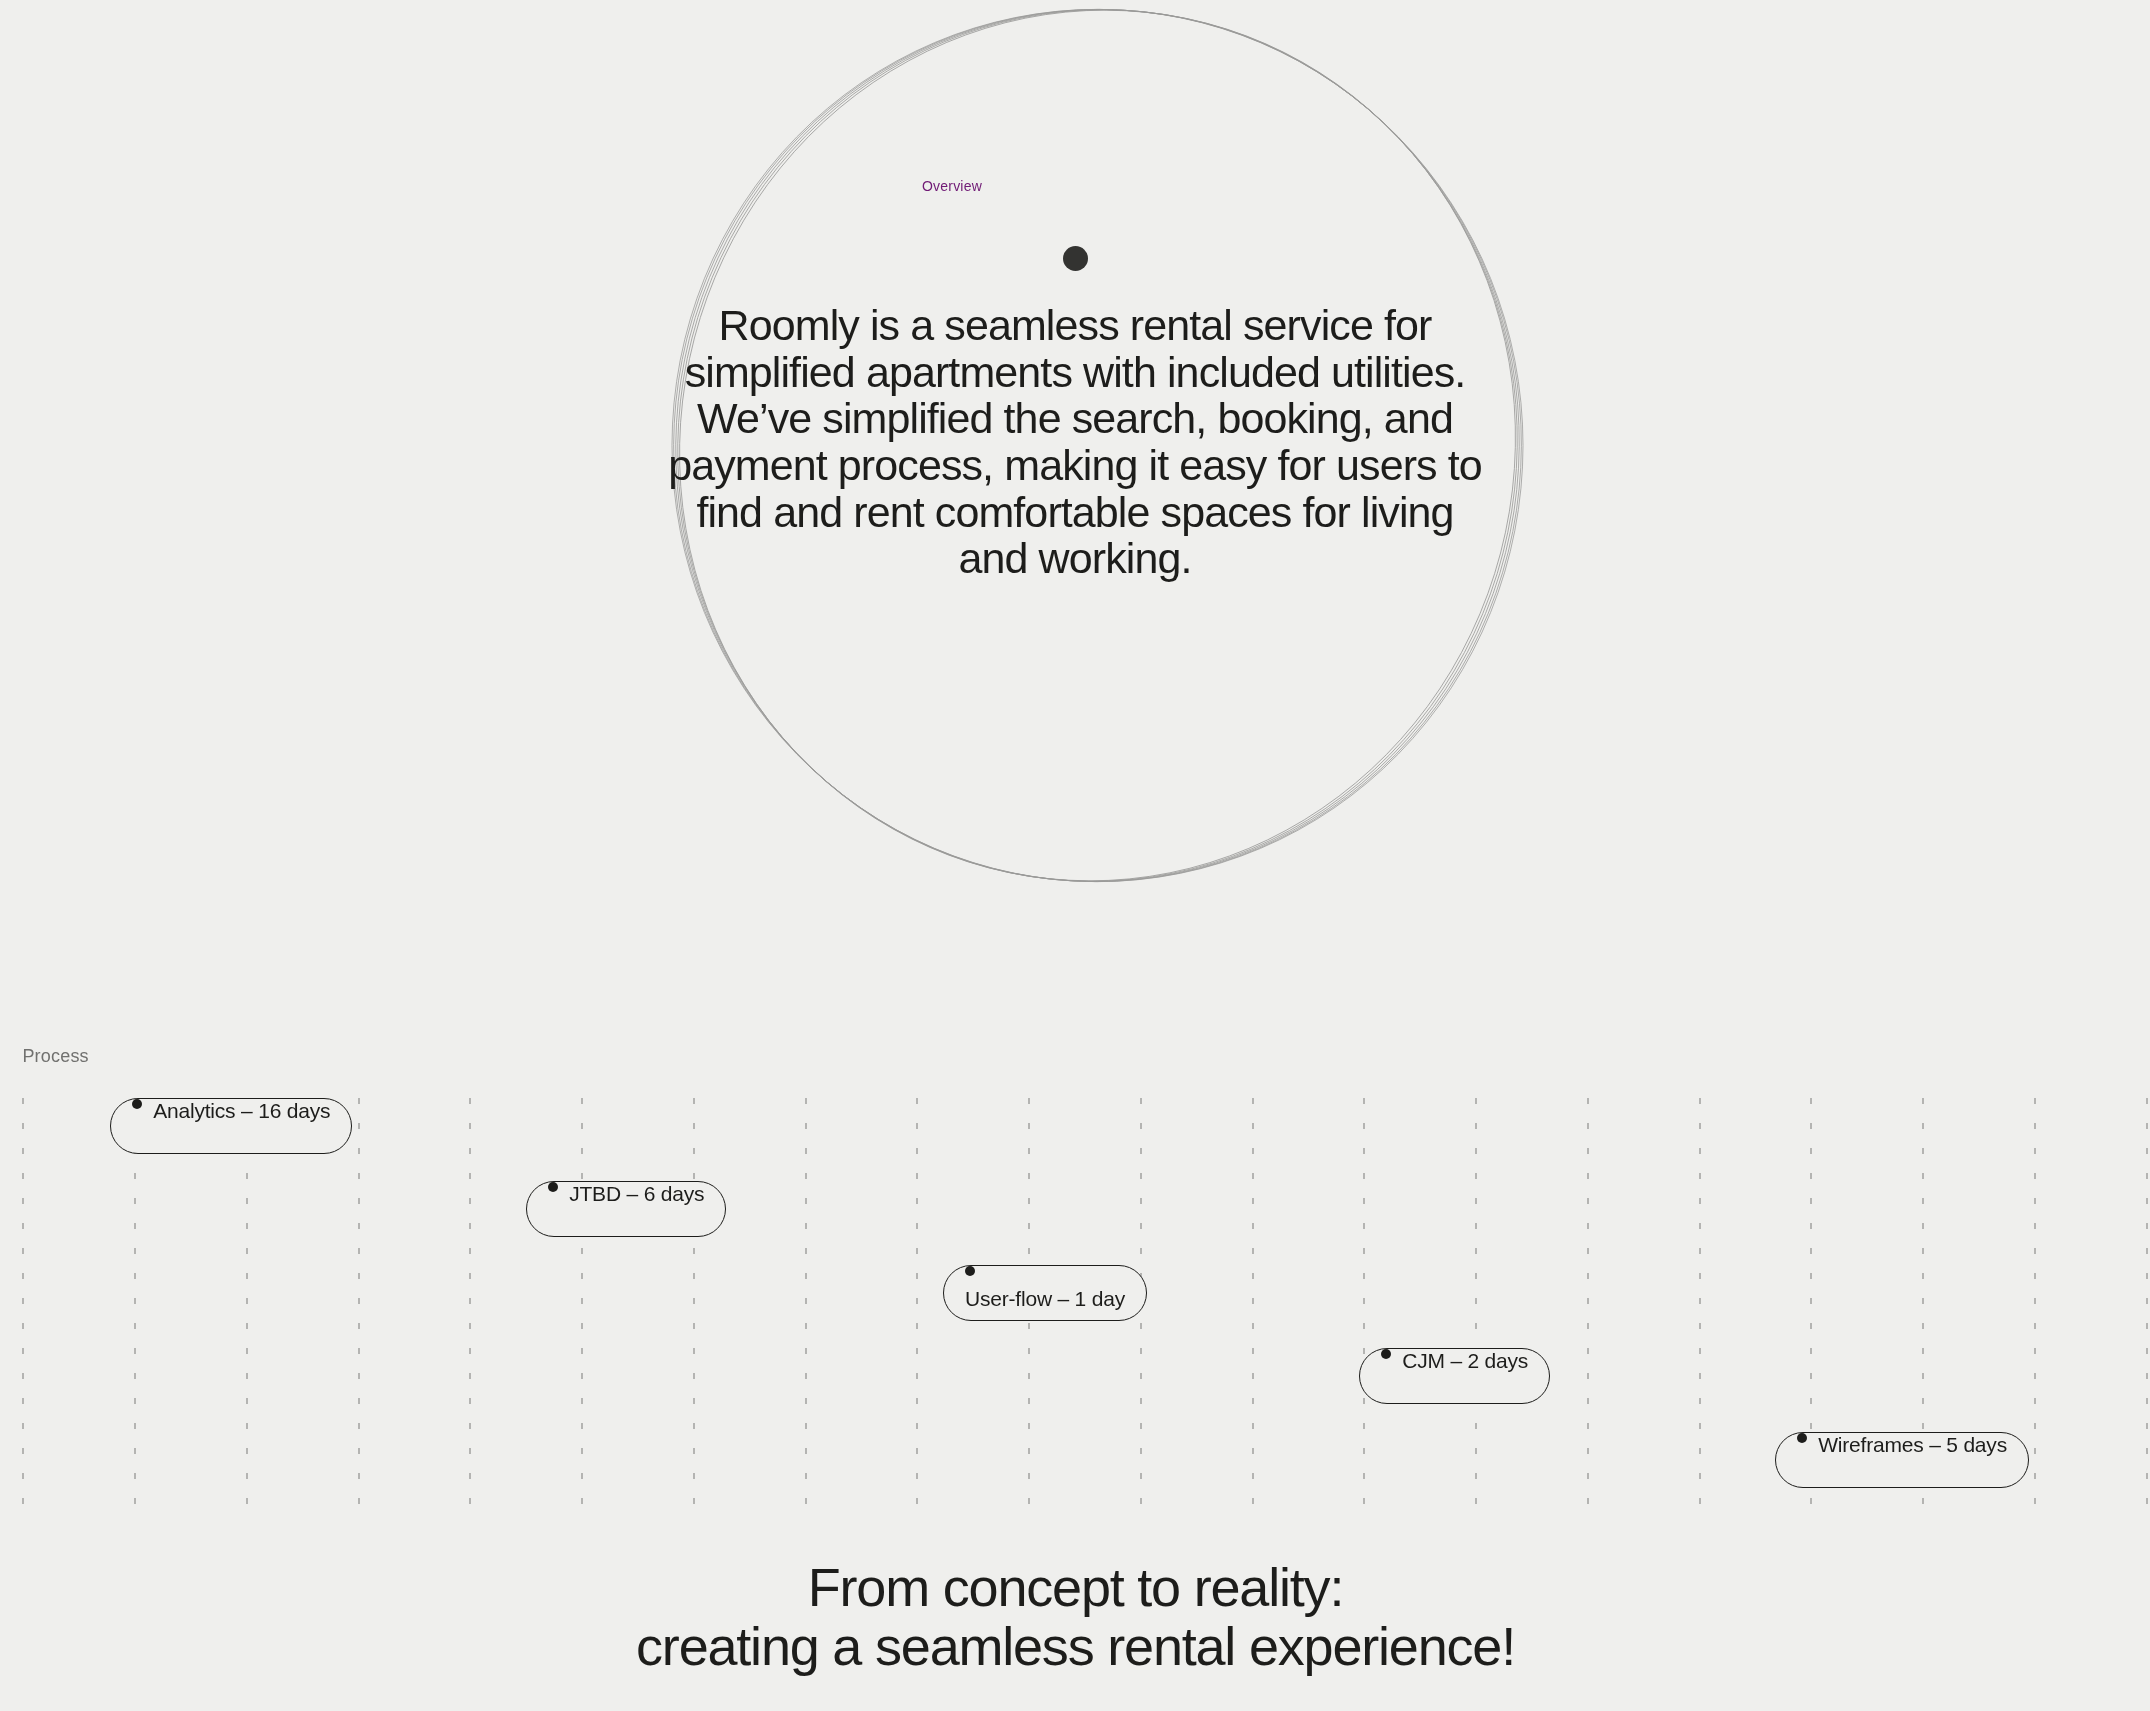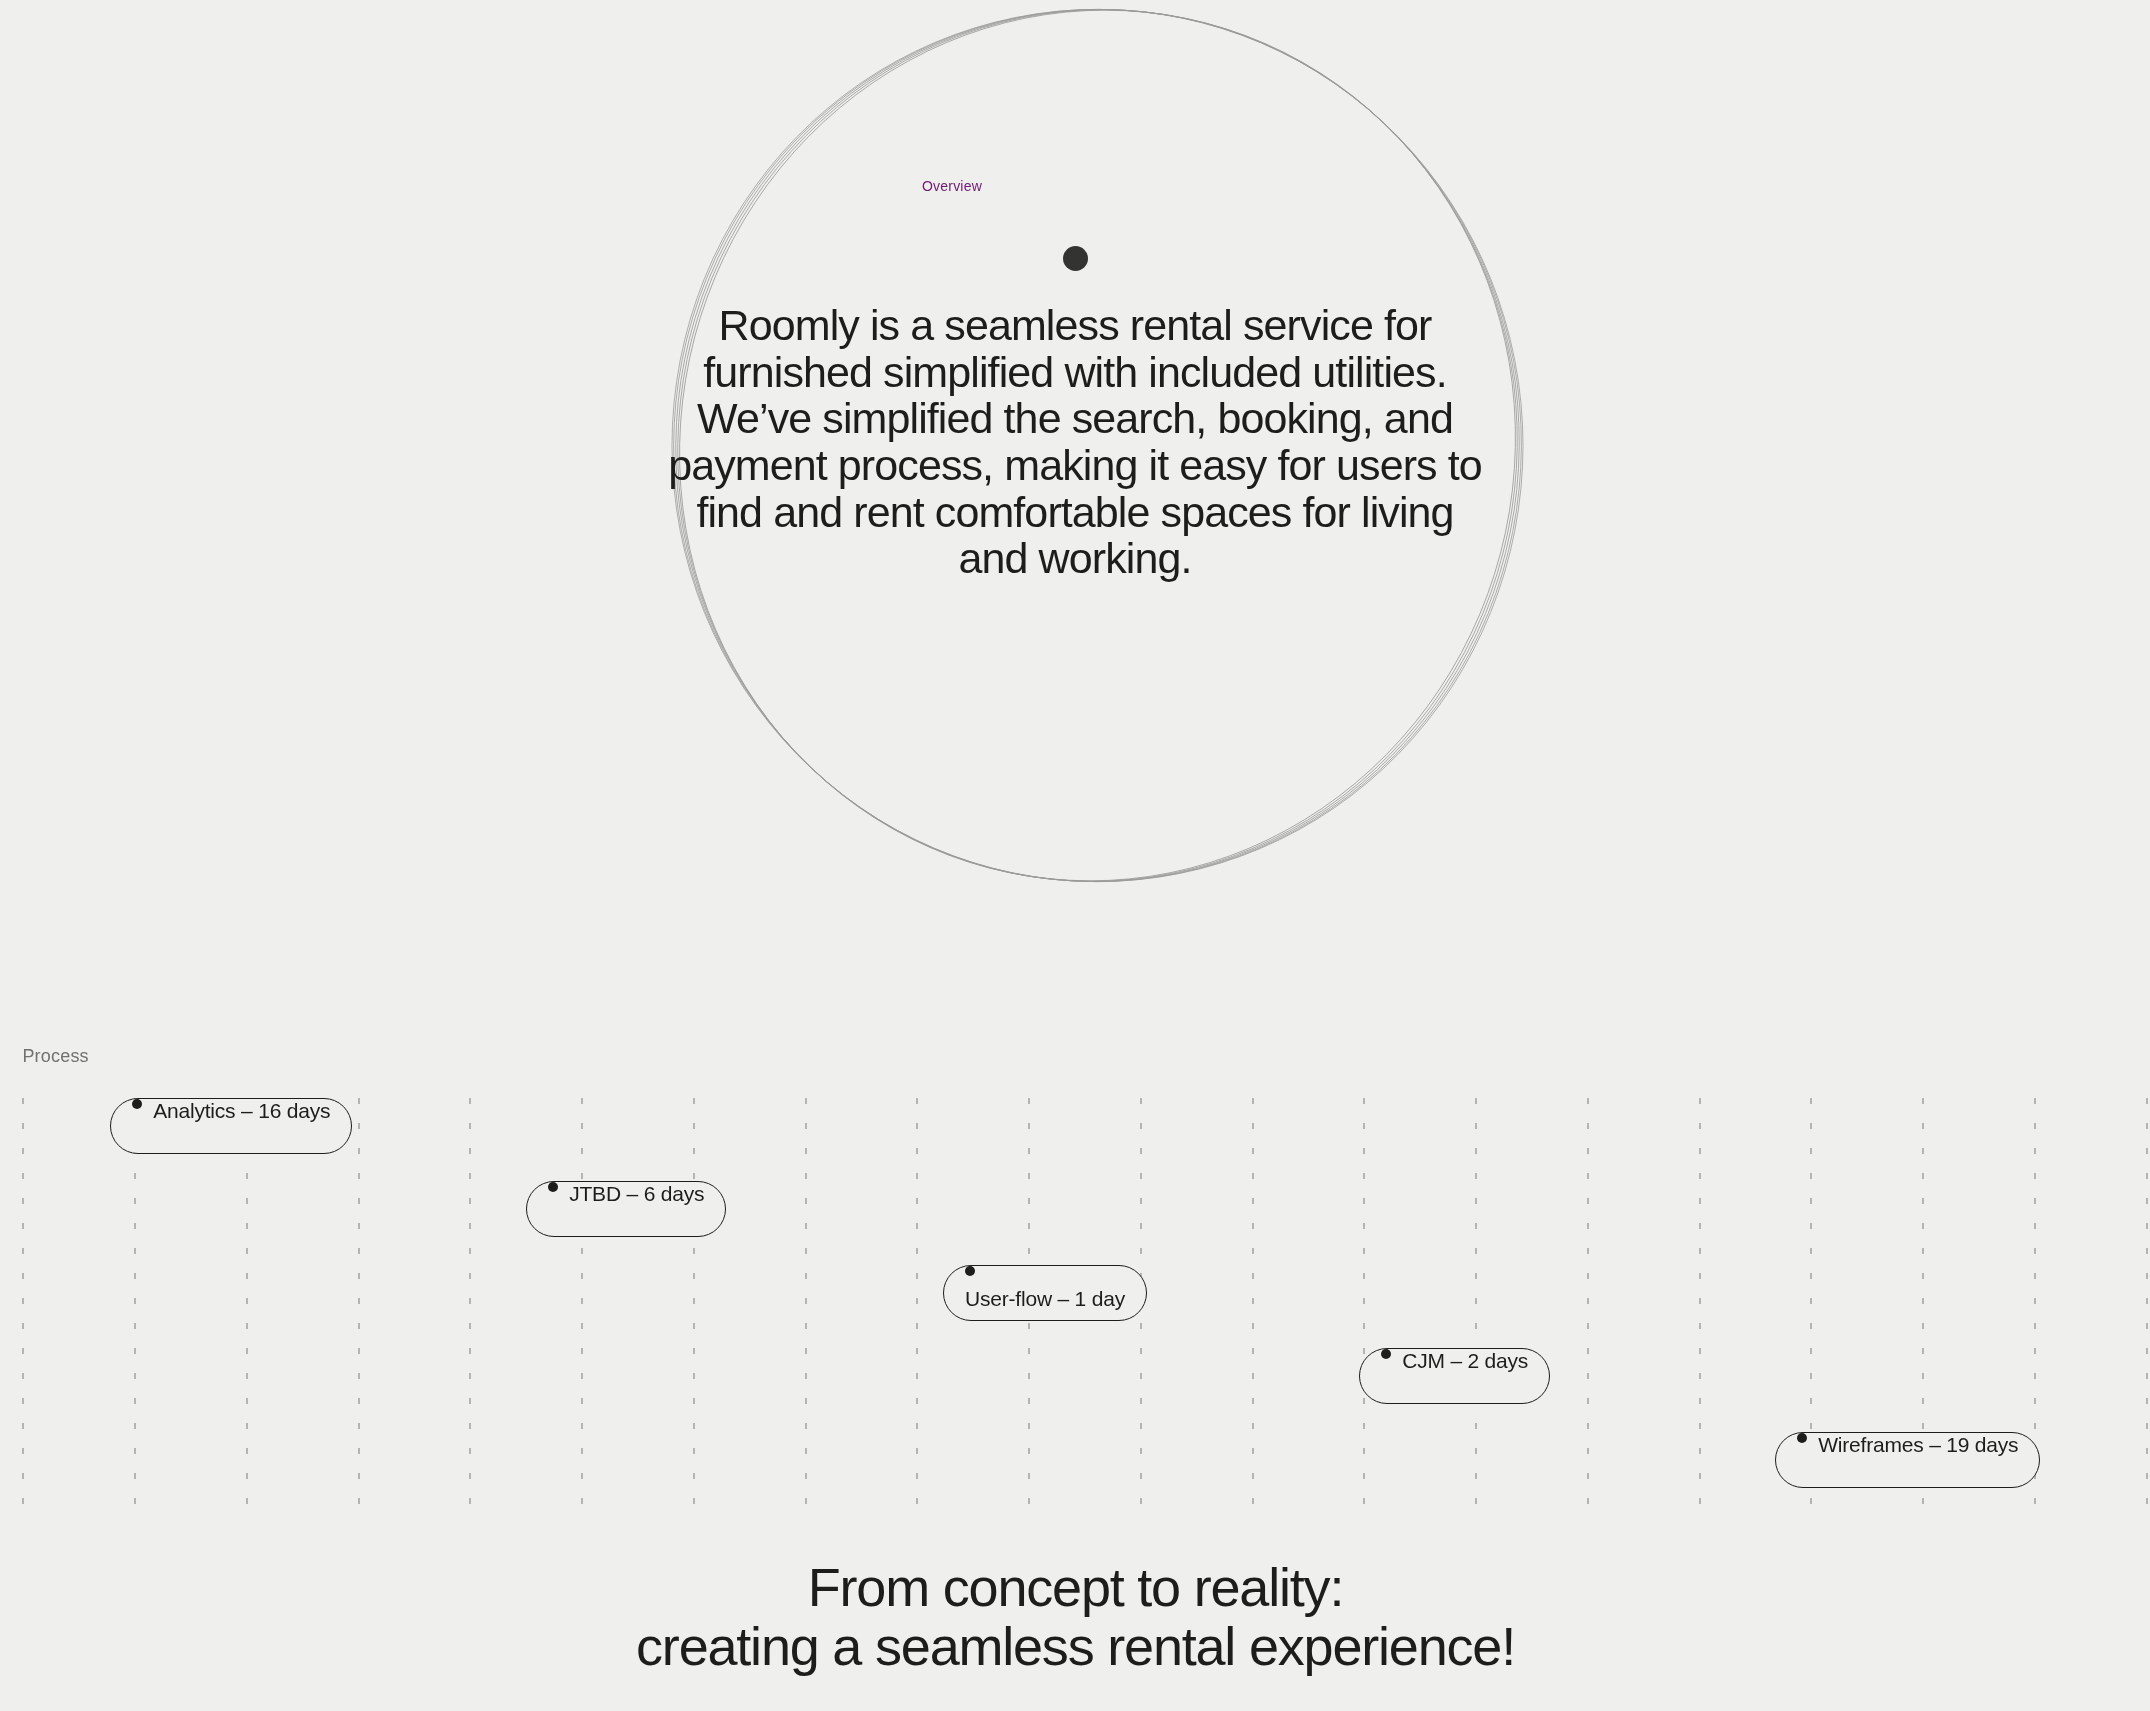--- a/index.html
+++ b/index.html
@@ -167,21 +167,21 @@
         <ellipse cx="770" cy="785" rx="749" ry="779" transform="rotate(9 770 785)"></ellipse>
         <ellipse cx="770" cy="785" rx="745" ry="779" transform="rotate(12 770 785)"></ellipse>
       </g>
     </svg>
   </div>
 
   <div id="overview-label">Overview</div>
 
   <div id="overview-dot"></div>
 
-  <p id="overview-body">Roomly is a seamless rental service for furnished simplified with included utilities. We’ve simplified the search, booking, and payment process, making it easy for users to find and rent comfortable spaces for living and working.</p>
+  <p id="overview-body">Roomly is a seamless rental service for simplified apartments with included utilities. We’ve simplified the search, booking, and payment process, making it easy for users to find and rent comfortable spaces for living and working.</p>
 
 </section>
 
 <section id="process-section">
 
   <div id="process-label">Process</div>
 
   <div id="grid-lines">
       <div class="grid-line" style="left: 22.4px;"></div>
       <div class="grid-line" style="left: 134px;"></div>
@@ -222,21 +222,21 @@
       <span class="pill-label">User-flow – 1 day</span>
     </div>
 
     <div class="pill" style="left:1359px; top:323px;">
       <span class="pill-dot"></span>
       <span class="pill-label">CJM – 2 days</span>
     </div>
 
     <div class="pill" style="left:1775px; top:407px;">
       <span class="pill-dot"></span>
-      <span class="pill-label">Wireframes – 19 days</span>
+      <span class="pill-label">Wireframes – 5 days</span>
     </div>
 
   </div>
 </section>
 
 <h1 id="headline">
   <span>From concept to reality:</span><br>
   <span>creating a seamless rental experience!</span>
 </h1>
 

